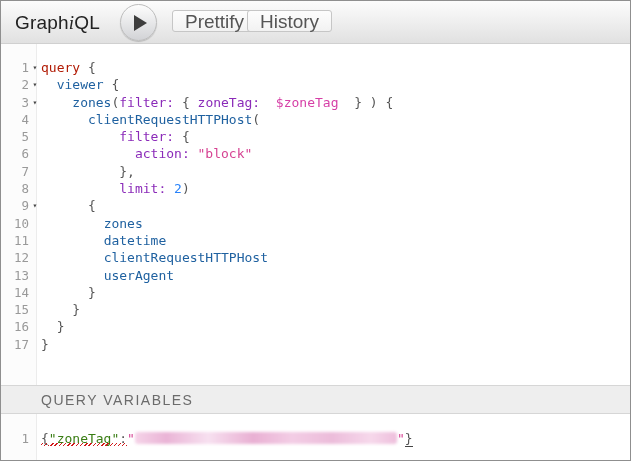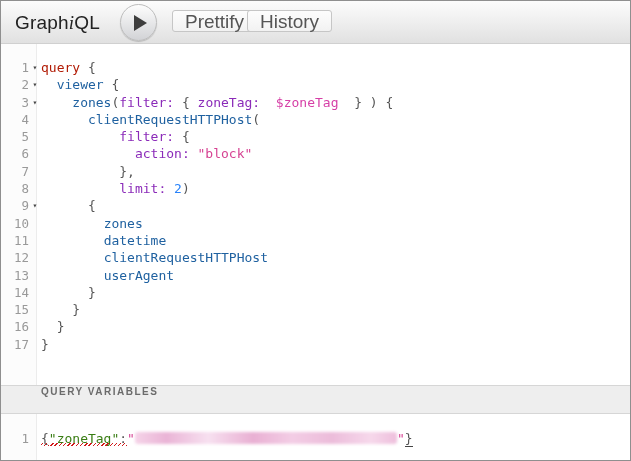--- a/index.html
+++ b/index.html
@@ -41,21 +41,21 @@
   .sq::after { content:''; position:absolute; left:0; right:0; bottom:0; height:3px;
     background:repeating-linear-gradient(-45deg,#d11a1a 0,#d11a1a 1px,transparent 1px,transparent 3px); }
   .cu { border-bottom:1.5px solid #444; }
 
   .redacted { display:inline-block; width:262px; height:12px; border-radius:3px; vertical-align:-1px;
     background:linear-gradient(90deg,#f5d3e8 0%,#eab4d6 12%,#f7e0f0 28%,#e9b0d3 45%,#f3cde5 60%,#ecbcda 75%,#f6d8eb 90%,#eebfdc 100%);
     filter:blur(1.6px); }
 
   
   .var-title { flex:0 0 29px; background:#eee; border-top:1px solid #d6d6d6; border-bottom:1px solid #d6d6d6;
-    display:flex; padding-left:40px; font-size:10px; font-weight:bold; letter-spacing:1.5px;
+    display:flex; align-items:center; padding-left:40px; font-size:14px; font-weight:normal; letter-spacing:1.5px;
     color:#6b6b6b; cursor:row-resize; }
   .var-editor { position:relative; flex:1 1 auto; background:#fff; overflow:hidden; }
   .var-editor .lines { padding-top:16px; }
 </style>
 </head>
 <body>
 
 <div class="app">
 
   <div class="topbar">

